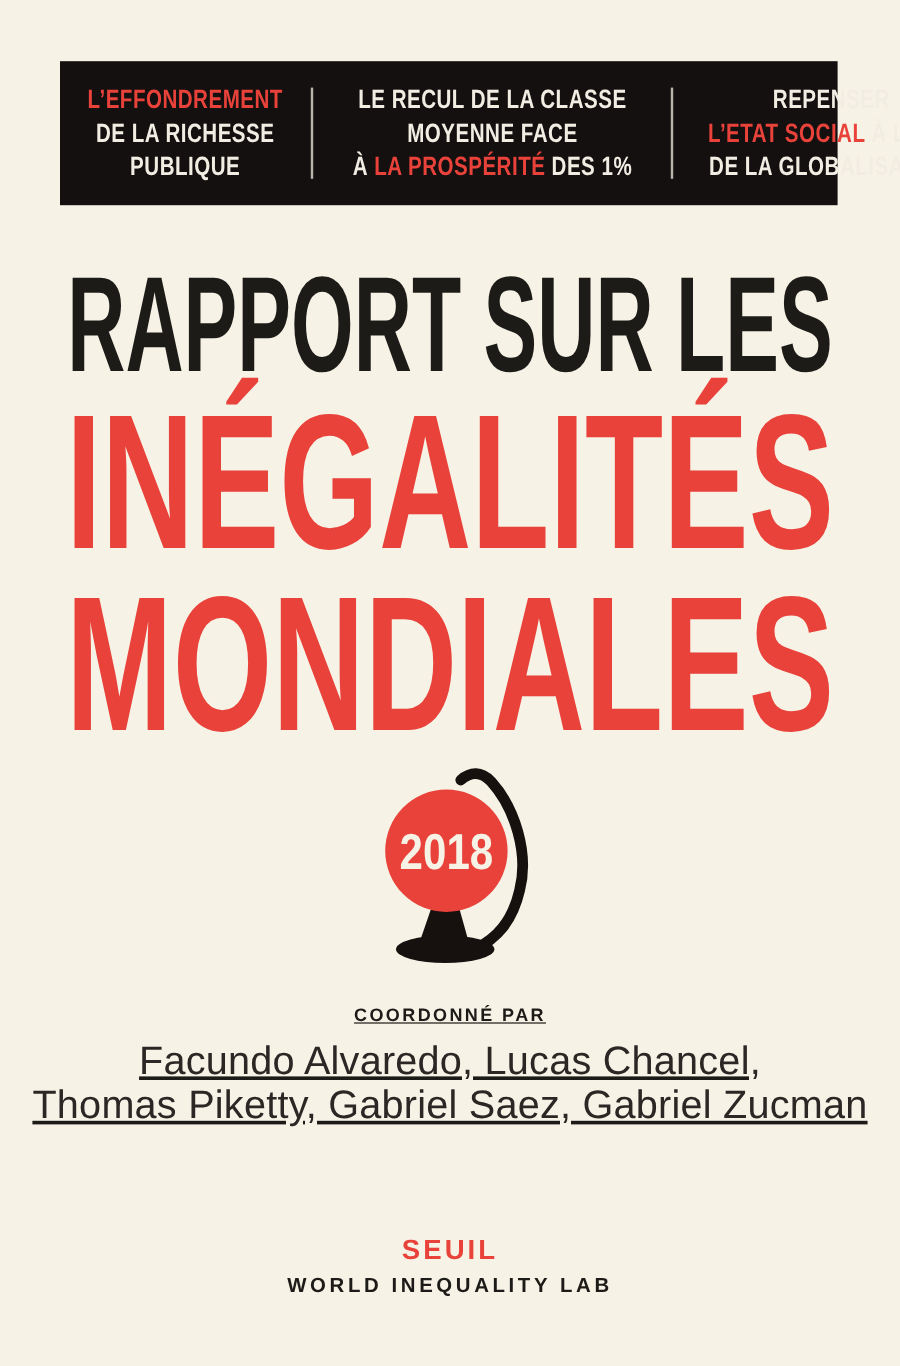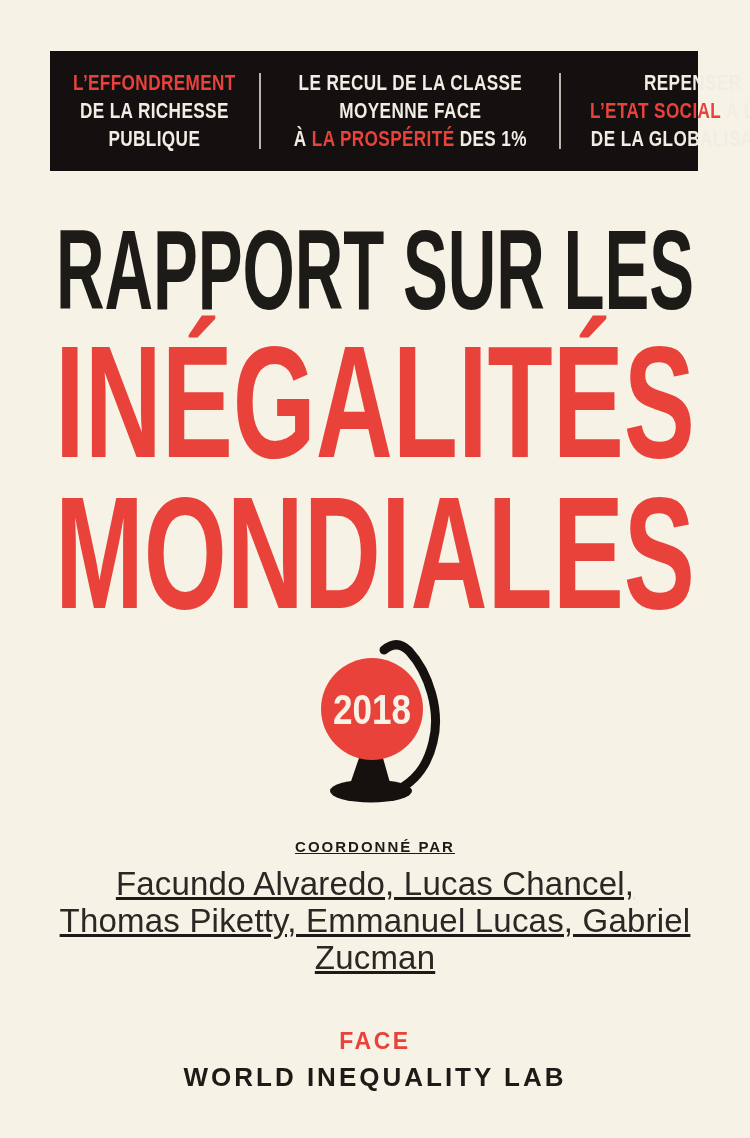--- a/index.html
+++ b/index.html
@@ -68,21 +68,21 @@
   
   .footer{
     position:absolute;left:0;top:1028px;width:750px;
     text-align:center;
   }
   .publisher{
     font-size:23px;font-weight:700;letter-spacing:2.5px;
     color:#e8423a;margin-bottom:7px;
   }
   .lab{
-    font-size:26px;font-weight:700;letter-spacing:3px;
+    font-size:17px;font-weight:700;letter-spacing:3px;
     color:#1d1b18;
   }
 </style>
 </head>
 <body>
 
 <div class="cover">
 
   <header class="banner">
     <div class="banner-col">
@@ -115,22 +115,22 @@
     <polygon points="67,120 91,120 100,152 56,152" fill="#16110e"></polygon>
     <ellipse cx="79" cy="153" rx="41" ry="11.5" fill="#16110e"></ellipse>
     <circle cx="80" cy="71" r="51" fill="#e8423a"></circle>
     <text x="80" y="86" font-size="42" fill="#f7f2e6" text-anchor="middle" textLength="78" lengthAdjust="spacingAndGlyphs">2018</text>
   </svg>
 
   <div class="byline">
     <div class="byline-label">COORDONNÉ PAR</div>
     <div class="byline-authors">
       <div>Facundo Alvaredo, Lucas Chancel,</div>
-      <div>Thomas Piketty, Emmanuel Lucas, Gabriel Zucman</div>
+      <div>Thomas Piketty, Gabriel Saez, Gabriel Zucman</div>
     </div>
   </div>
 
   <footer class="footer">
-    <div class="publisher">FACE</div>
+    <div class="publisher">SEUIL</div>
     <div class="lab">WORLD INEQUALITY LAB</div>
   </footer>
 
 </div>
 
 </body></html>

